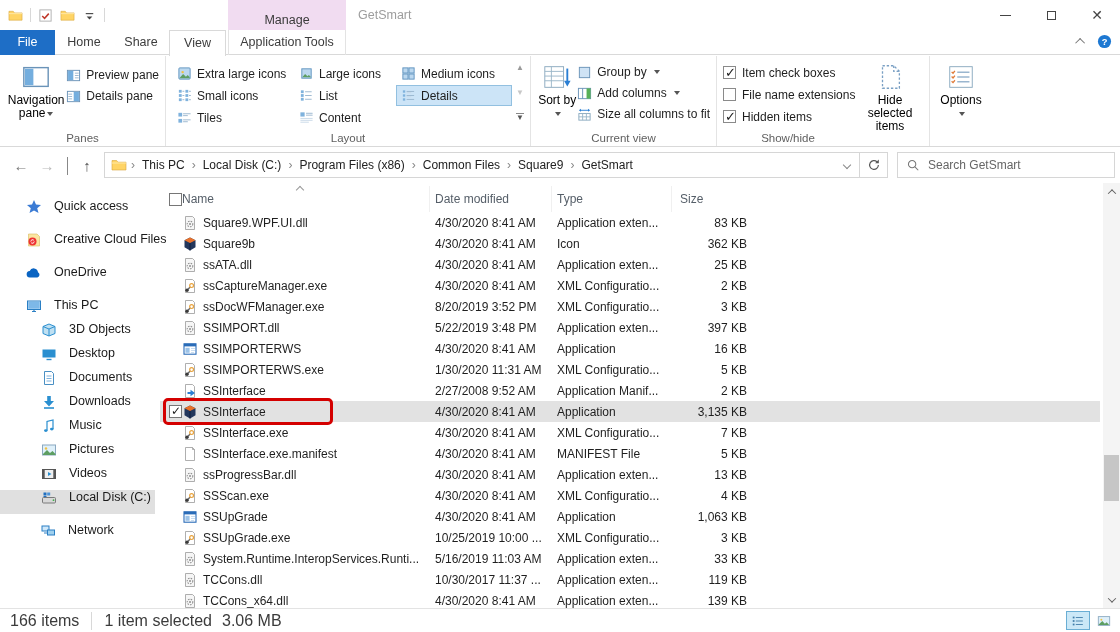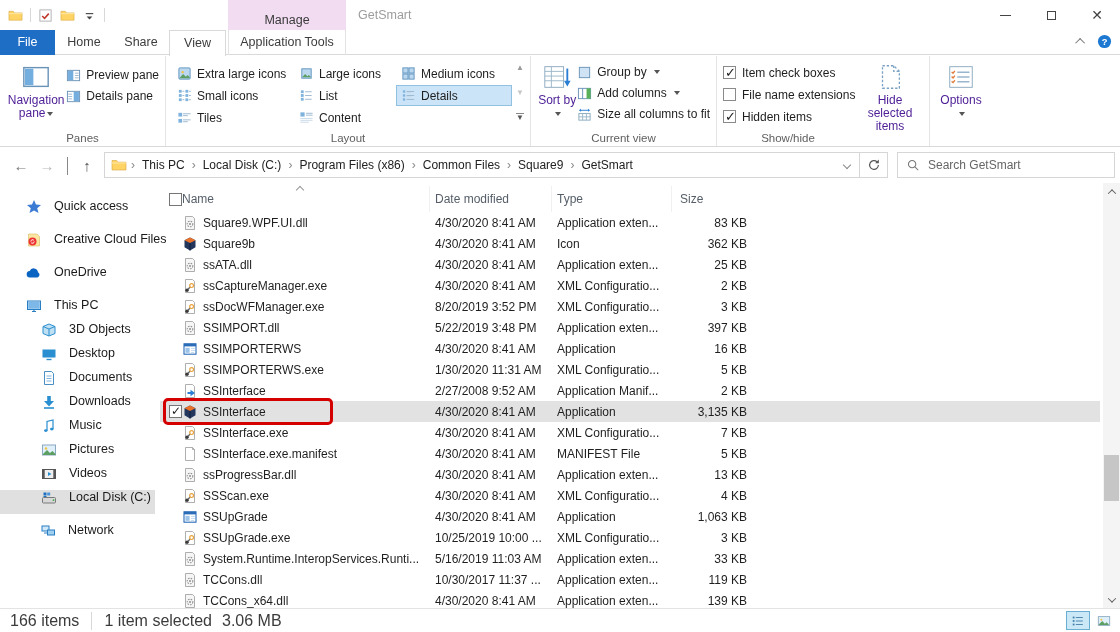--- a/index.html
+++ b/index.html
@@ -31,21 +31,21 @@
   .tab-view { left:169px; width:57px; background:#fff; border:1px solid #d9d9d9; border-bottom:none; height:26px; z-index:2; }
   .tab-apptools { left:228px; width:118px; border-left:1px solid #e3e3e3; border-right:1px solid #e3e3e3; }
   .ribbon-right-ctl { position:absolute; right:8px; top:4px; display:flex; align-items:center; gap:12px; }
   .chev-up { width:7px; height:7px; border-left:1.5px solid #777; border-top:1.5px solid #777; transform:rotate(45deg) translateY(2px); }
   .help-icn { width:15px; height:15px; }
 
   
   .ribbon { position:absolute; left:0; top:56px; width:1120px; height:91px; background:#fff; border-bottom:1px solid #d9d9d9; display:flex; }
   .rgroup { position:relative; height:100%; border-right:1px solid #e4e4e4; padding:4px 6px 18px 6px; display:flex; align-items:flex-start; }
   .rgroup-label { position:absolute; bottom:2px; left:0; right:0; text-align:center; color:#5f5f5f; font-size:11.5px; }
-  .bigbtn { width:64px; display:flex; flex-direction:column; align-items:center; text-align:center; color:#4c1d95; padding-top:2px; }
+  .bigbtn { width:64px; display:flex; flex-direction:column; align-items:center; text-align:center; color:#000000; padding-top:2px; }
   .bigbtn .icn { width:30px; height:30px; margin-bottom:2px; }
   .bigbtn .lbl { line-height:13px; font-size:12px; }
   .dd-arrow { display:inline-block; width:0; height:0; border-left:3.5px solid transparent; border-right:3.5px solid transparent; border-top:4px solid #555; margin-left:2px; vertical-align:middle; }
   .smallstack { display:flex; flex-direction:column; justify-content:flex-start; gap:3px; padding-top:3px; }
   .smallbtn { display:flex; align-items:center; gap:5px; height:18px; color:#1e1e1e; white-space:nowrap; }
   .smallbtn .icn { width:15px; height:15px; }
   .layout-grid { display:grid; grid-auto-flow:column; grid-template-rows:repeat(3,21px); grid-template-columns:118px 98px 116px; column-gap:4px; row-gap:1px; padding-top:3px; }
   .ribbon-mini { display:flex; align-items:center; gap:5px; padding:1px 4px; white-space:nowrap; border:1px solid transparent; color:#1e1e1e; }
   .ribbon-mini .icn { width:15px; height:15px; }
   .ribbon-mini.sel { background:#cce4f7; border-color:#92c0e0; }

